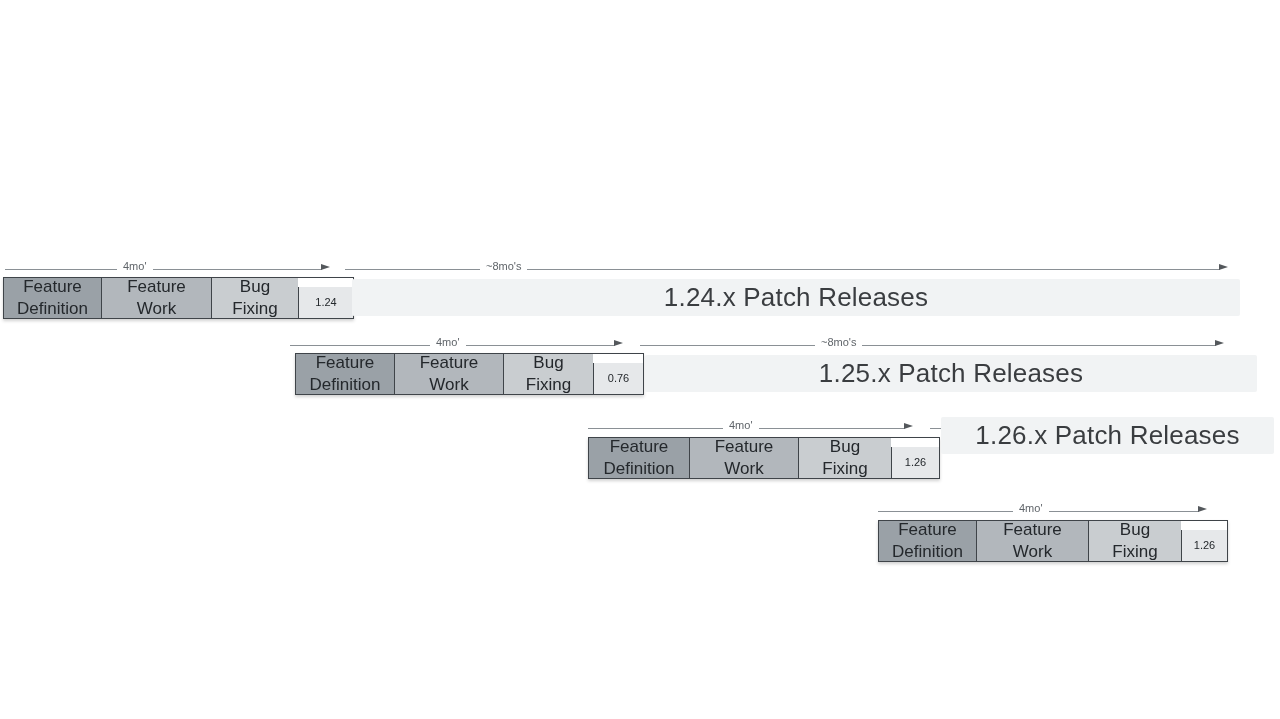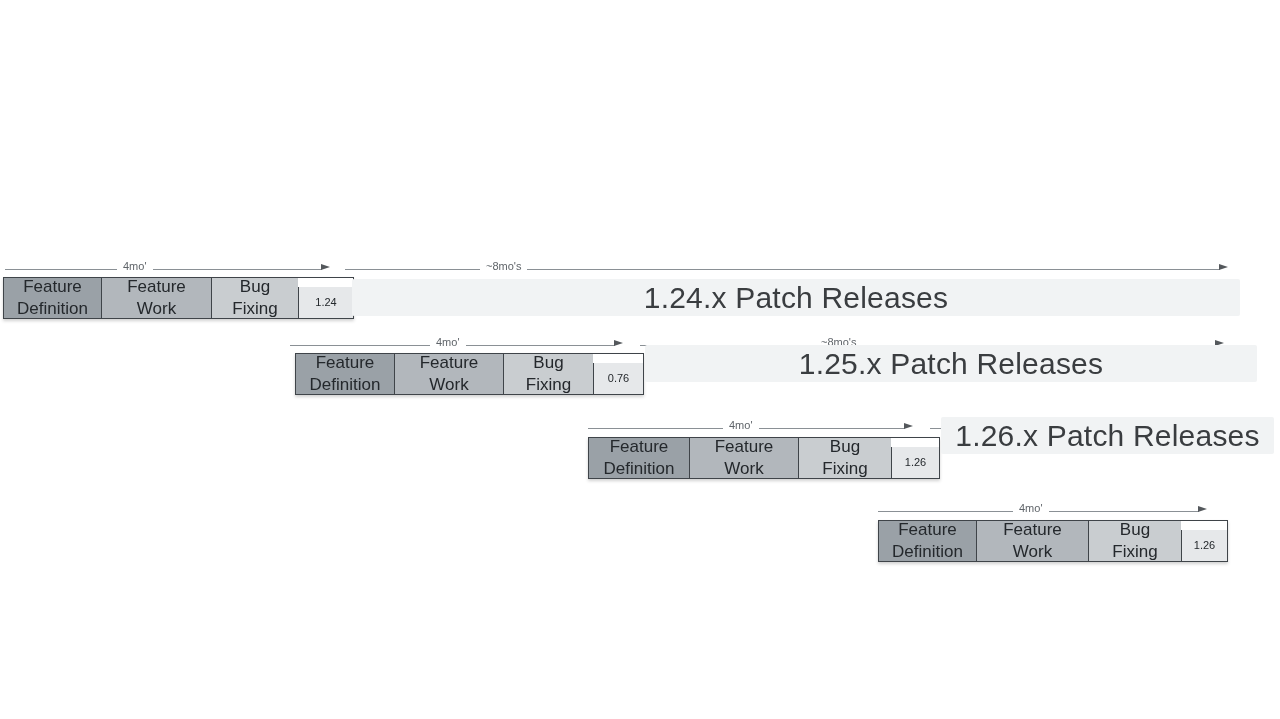--- a/index.html
+++ b/index.html
@@ -38,21 +38,21 @@
   .fw{background:var(--feature-work,#b2b7bc);}
   .bf{background:var(--bug-fixing,#c9cdd0);}
   .ver{background:var(--version-box,#e6e8ea);font-size:11px;margin-top:9px;}
   
   .patchbar{
     position:absolute;height:37px;border-radius:2px;
     background:var(--patch-bar,#f1f3f4);
     display:flex;align-items:center;justify-content:center;
   }
   .patchtext{
-    font-size:30px;color:var(--patch-text,#3a3d40);
+    font-size:26px;color:var(--patch-text,#3a3d40);
     letter-spacing:0.2px;white-space:nowrap;
   }
 </style>
 </head>
 <body>
 
 <div class="canvas">
 
   <div class="arrow" style="left:5px;top:254px;width:325px;">
     <span class="seg" style="width:112px"></span>
@@ -93,21 +93,21 @@
   </div>
   <div class="phases" style="left:295px;top:353px;">
     <div class="box fd" style="width:98px"><span>Feature
 Definition</span></div>
     <div class="box fw" style="width:109px"><span>Feature
 Work</span></div>
     <div class="box bf" style="width:90px"><span>Bug
 Fixing</span></div>
     <div class="box ver" style="width:50px"><span>0.76</span></div>
   </div>
-  <div class="patchbar" style="left:645px;top:345px;width:612px;">
+  <div class="patchbar" style="left:645px;top:355px;width:612px;">
     <span class="patchtext">1.25.x Patch Releases</span>
   </div>
 
   <div class="arrow" style="left:588px;top:413px;width:325px;">
     <span class="seg" style="width:135px"></span>
     <span class="alabel">4mo'</span>
     <span class="seg grow"></span>
     <span class="head"></span>
   </div>
   <div class="arrow" style="left:930px;top:413px;width:292px;">

